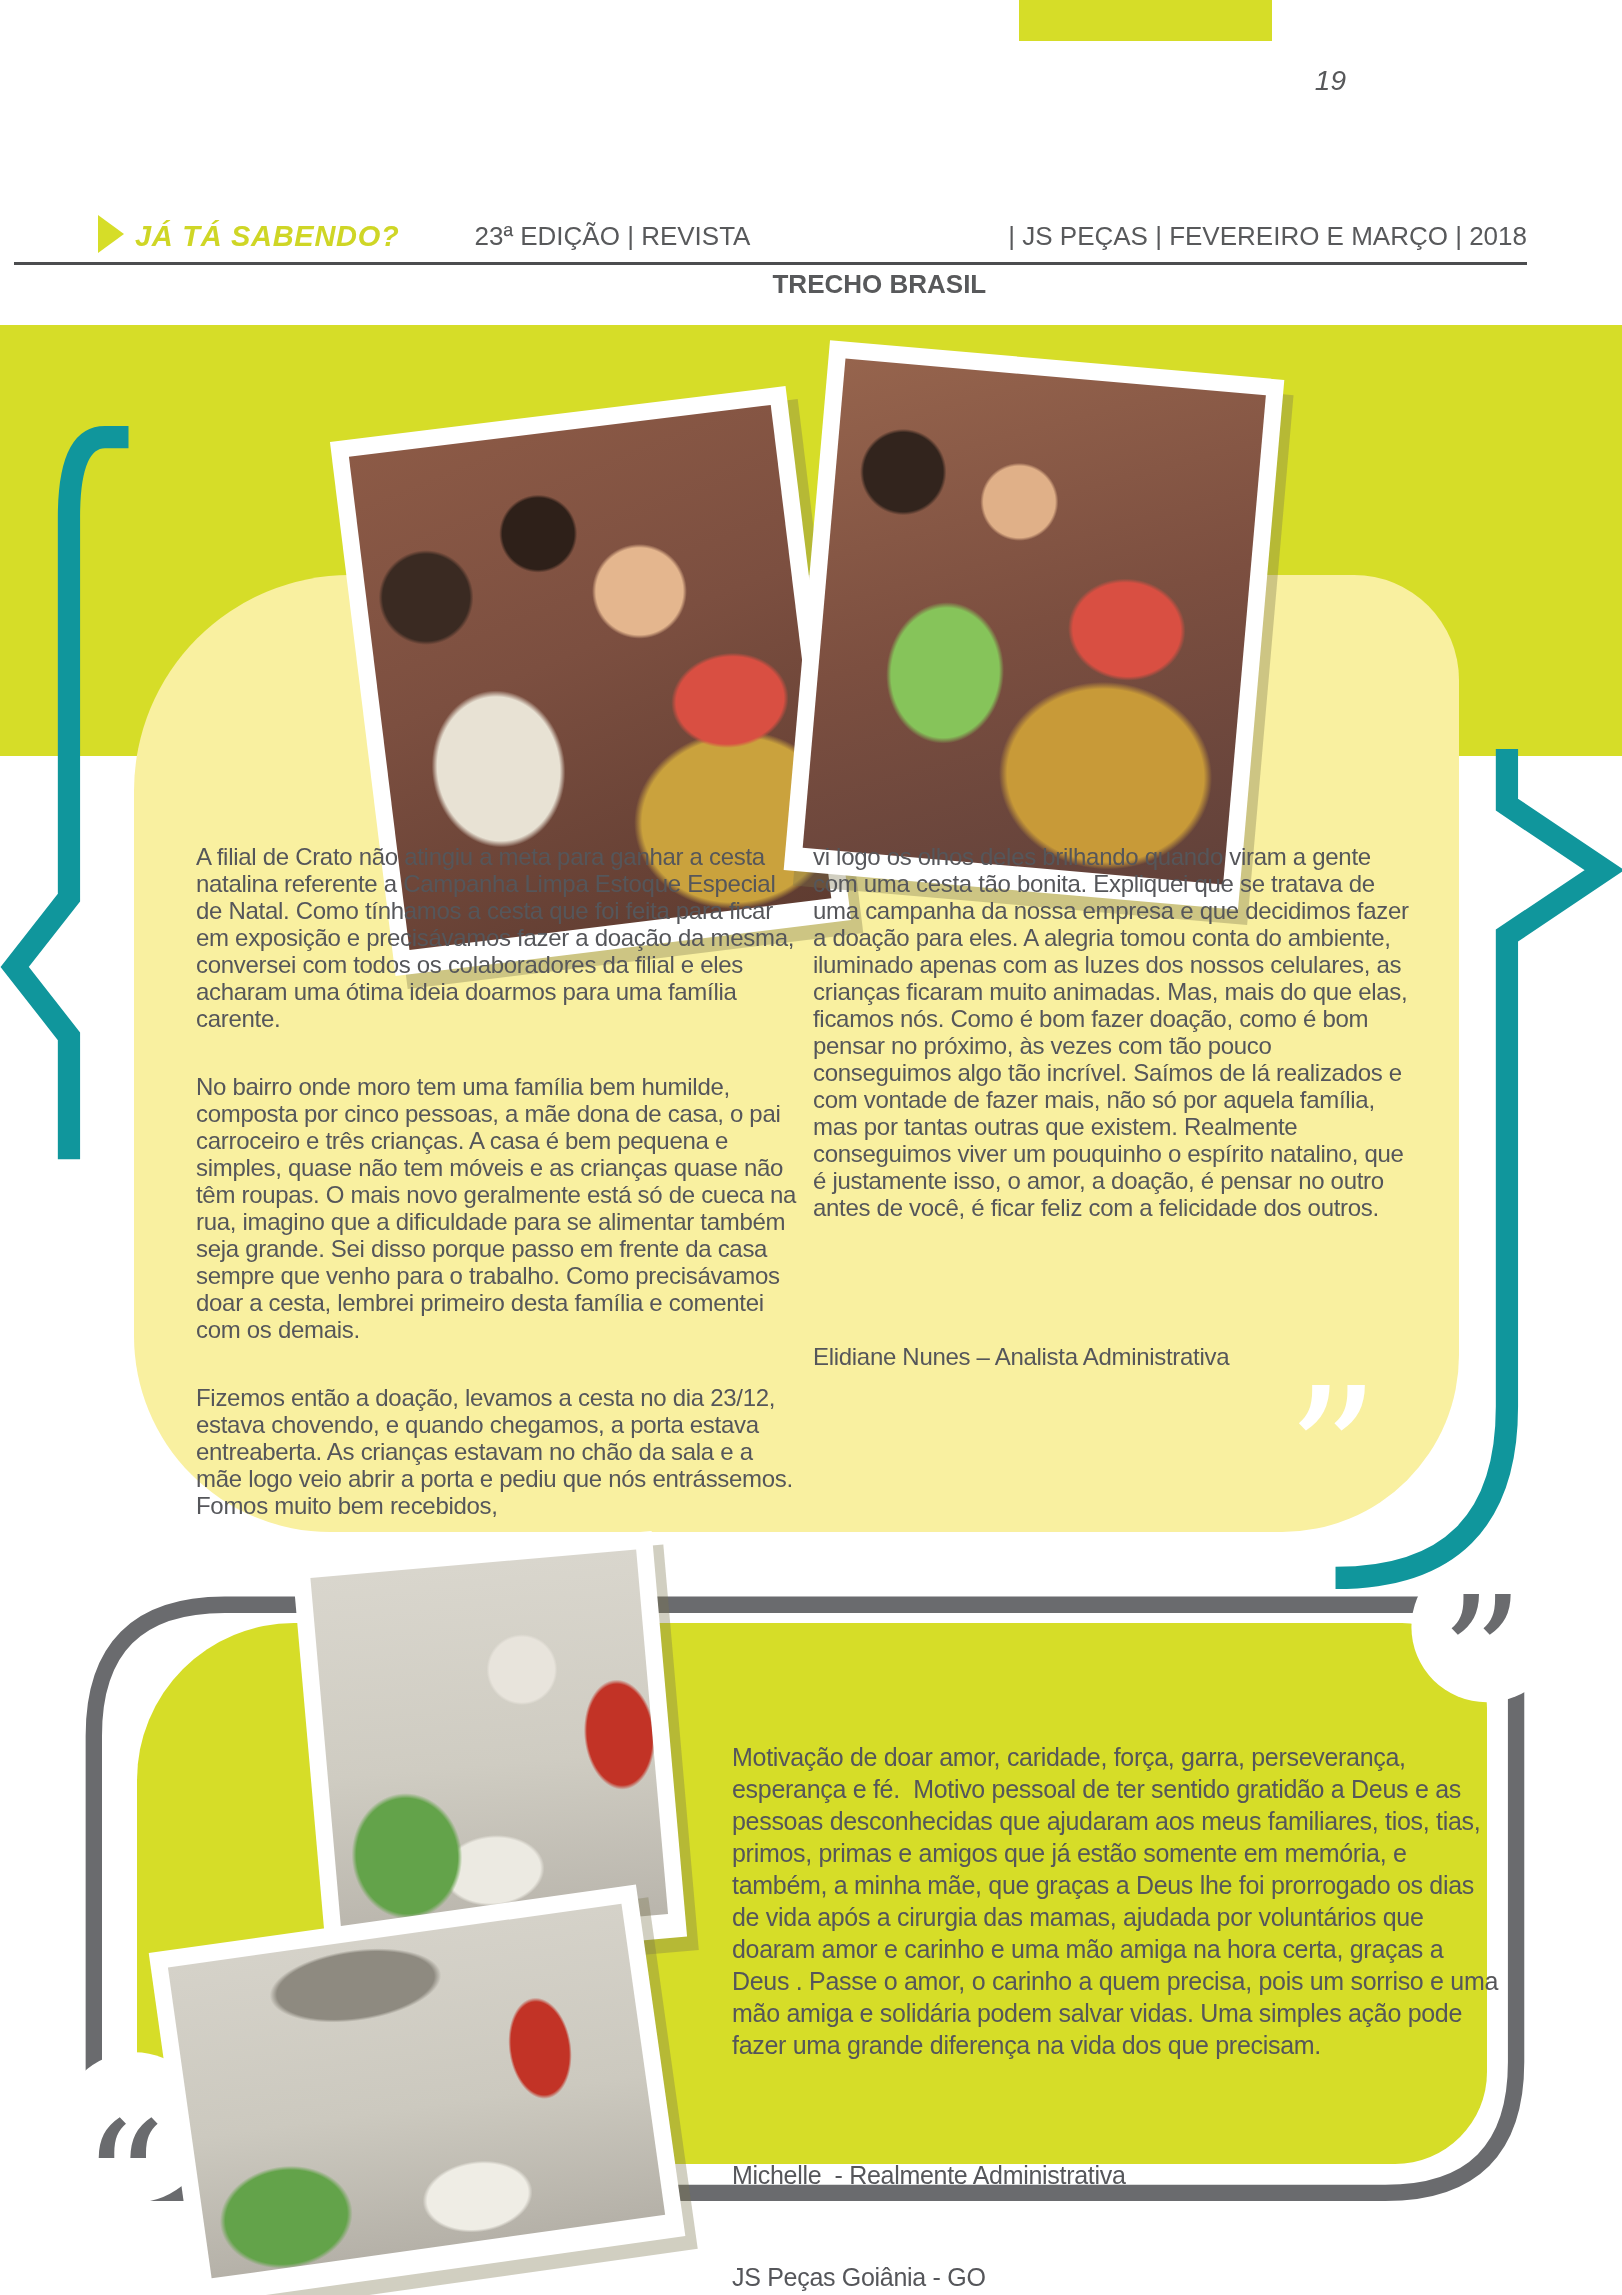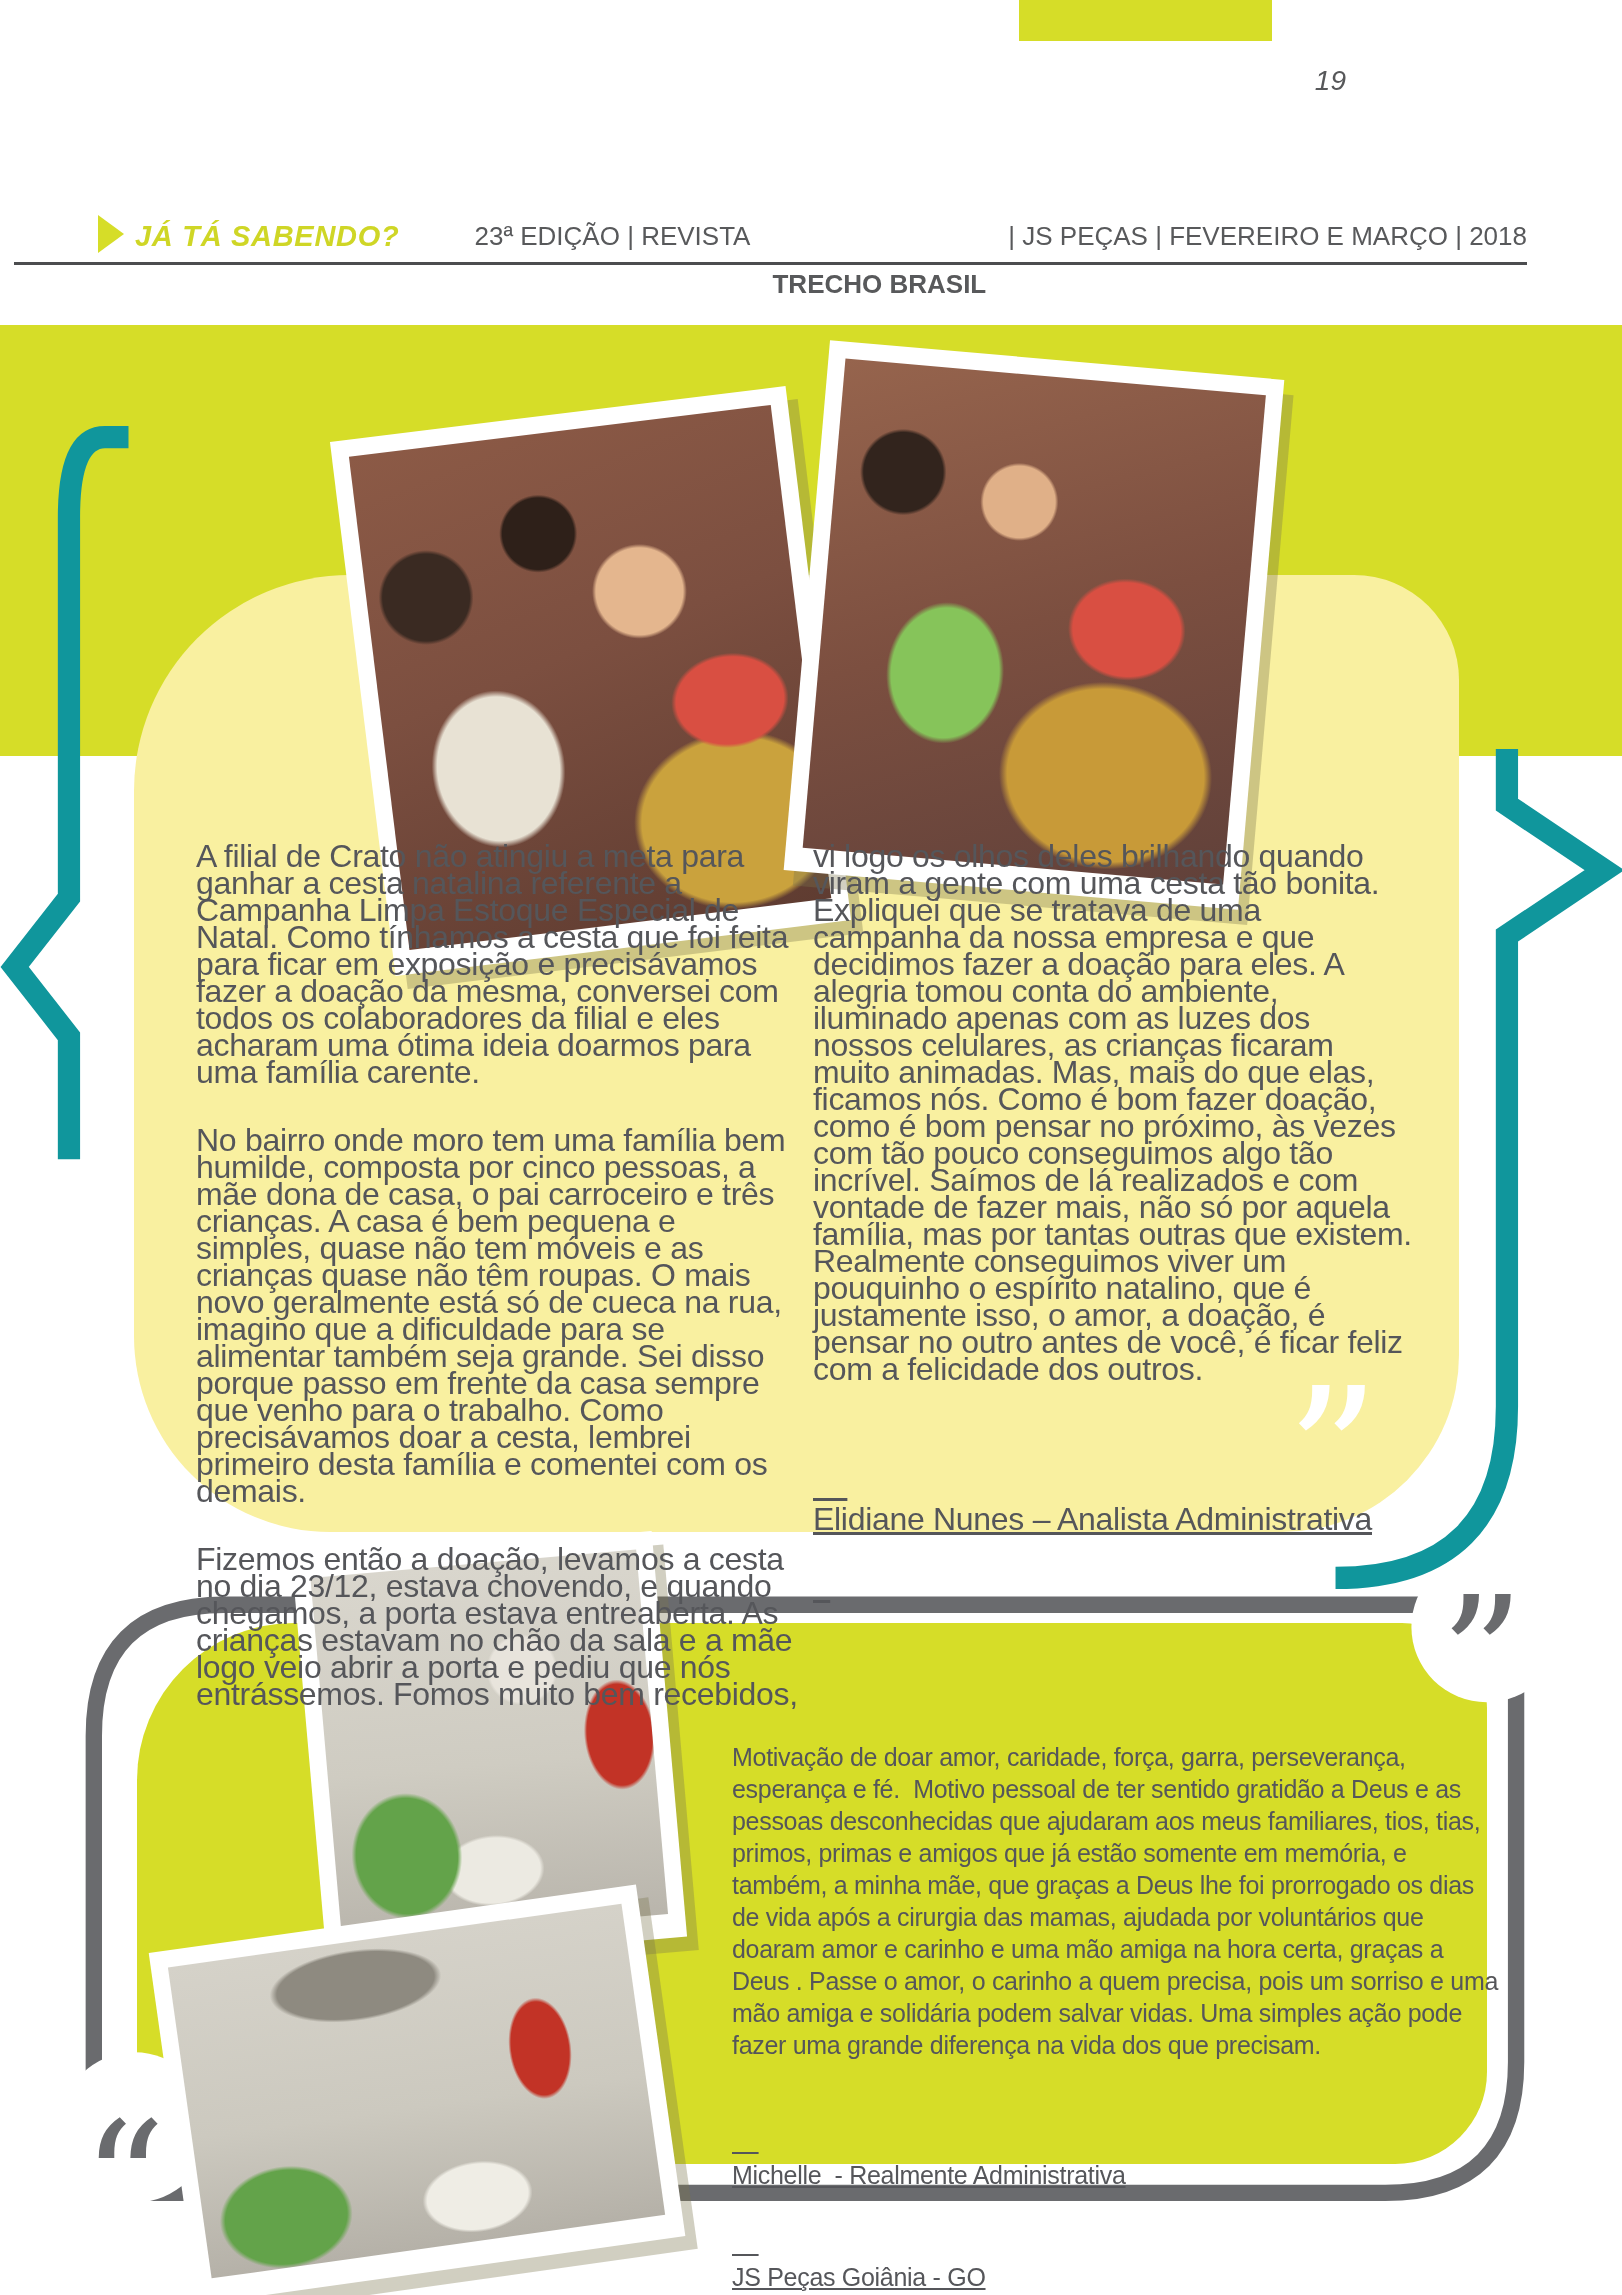--- a/index.html
+++ b/index.html
@@ -74,26 +74,26 @@
     radial-gradient(59px 59px at 62% 30%, #e8e4dc 0 55%, transparent 60%),
     linear-gradient(180deg, #d9d6cd 0%, #cfccc2 55%, #b9b5ac 100%);}
   .art-store2{background:
     radial-gradient(111px 85px at 18% 84%, #63a34a 0 55%, transparent 60%),
     radial-gradient(52px 85px at 78% 42%, #c23326 0 55%, transparent 60%),
     radial-gradient(92px 59px at 60% 86%, #efede5 0 55%, transparent 60%),
     radial-gradient(144px 59px at 40% 14%, #8e8a80 0 55%, transparent 60%),
     linear-gradient(180deg, #d5d2c9 0%, #ccc9bf 55%, #b5b1a8 100%);}
 
   
-  .bodytext{color:#55565a;font-size:32px;line-height:27px;letter-spacing:-0.3px;z-index:9;}
+  .bodytext{color:#55565a;font-size:24px;line-height:27px;letter-spacing:-0.3px;z-index:9;}
   .bodytext p{margin:0 0 41px 0;white-space:pre-wrap;}
   .bodytext p.tight{margin-bottom:0;}
   #col-1{left:196px;top:843px;width:602px;}
   #col-2{left:813px;top:843px;width:602px;}
-  .signature{margin-top:51px;line-height:34px;white-space:pre-wrap;text-decoration:underline;}
+  .signature{margin-top:51px;line-height:34px;white-space:pre-wrap;}
   .signature div{white-space:pre-wrap;}
   #story2-block{left:732px;top:1741px;width:772px;color:#55565a;
     font-size:25px;line-height:32px;letter-spacing:-0.3px;z-index:9;}
   #story2-block p{margin:0;white-space:pre-wrap;}
   #story2-block .signature{margin-top:29px;}
 </style>
 </head>
 <body>
 
 <div class="abs" id="top-bar"></div>

